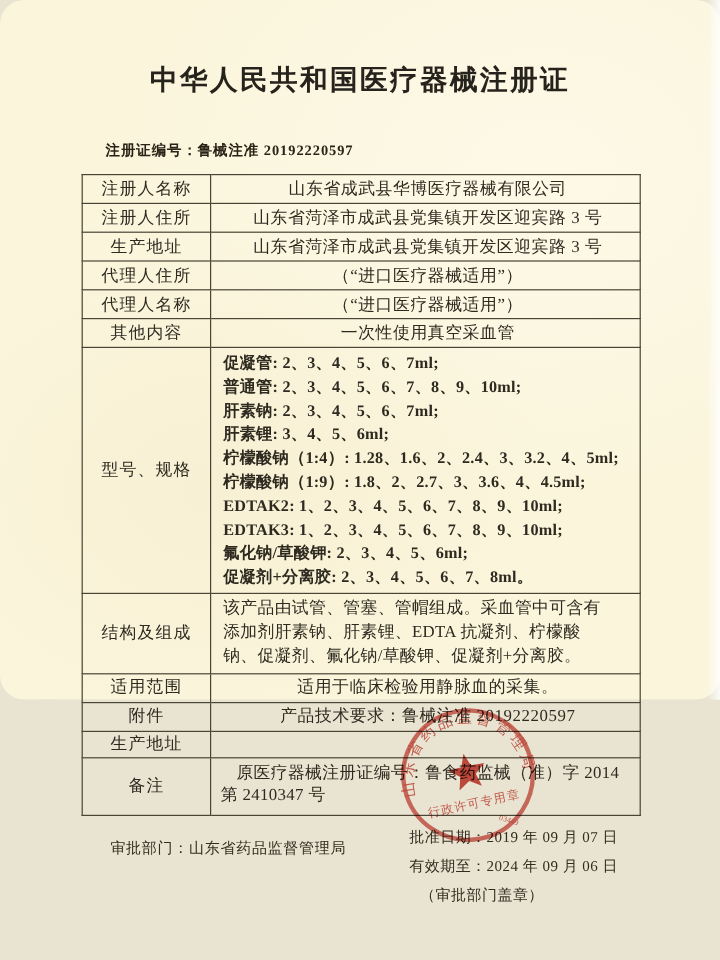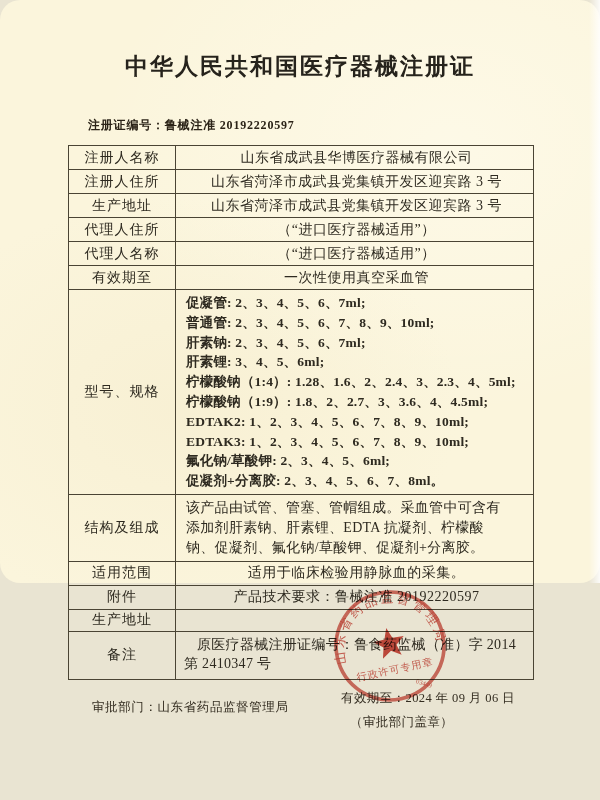--- a/index.html
+++ b/index.html
@@ -102,31 +102,31 @@
     </tr>
     <tr class="r1">
       <td class="lbl">代理人住所</td>
       <td class="val">（“进口医疗器械适用”）</td>
     </tr>
     <tr class="r1">
       <td class="lbl">代理人名称</td>
       <td class="val">（“进口医疗器械适用”）</td>
     </tr>
     <tr class="r1">
-      <td class="lbl">有效期至</td>
+      <td class="lbl">其他内容</td>
       <td class="val">一次性使用真空采血管</td>
     </tr>
     <tr>
       <td class="lbl">型号、规格</td>
       <td class="val spec">
         <div>促凝管: 2、3、4、5、6、7ml;</div>
         <div>普通管: 2、3、4、5、6、7、8、9、10ml;</div>
         <div>肝素钠: 2、3、4、5、6、7ml;</div>
         <div>肝素锂: 3、4、5、6ml;</div>
-        <div>柠檬酸钠（1:4）: 1.28、1.6、2、2.4、3、2.3、4、5ml;</div>
+        <div>柠檬酸钠（1:4）: 1.28、1.6、2、2.4、3、3.2、4、5ml;</div>
         <div>柠檬酸钠（1:9）: 1.8、2、2.7、3、3.6、4、4.5ml;</div>
         <div>EDTAK2: 1、2、3、4、5、6、7、8、9、10ml;</div>
         <div>EDTAK3:  1、2、3、4、5、6、7、8、9、10ml;</div>
         <div>氟化钠/草酸钾: 2、3、4、5、6ml;</div>
         <div>促凝剂+分离胶: 2、3、4、5、6、7、8ml。</div>
       </td>
     </tr>
     <tr>
       <td class="lbl">结构及组成</td>
       <td class="val wrap">该产品由试管、管塞、管帽组成。采血管中可含有添加剂肝素钠、肝素锂、EDTA 抗凝剂、柠檬酸钠、促凝剂、氟化钠/草酸钾、促凝剂+分离胶。</td>
@@ -146,20 +146,21 @@
     <tr>
       <td class="lbl">备注</td>
       <td class="val remark">原医疗器械注册证编号：鲁食药监械（准）字 2014 第 2410347 号</td>
     </tr>
   </tbody>
     </table>
 
   <div class="footer">
     <div class="dept">审批部门：山东省药品监督管理局</div>
     <div class="dates">
+      <div>批准日期：2019 年 09 月 07 日</div>
       <div>有效期至：2024 年 09 月 06 日</div>
       <div class="sealnote">（审批部门盖章）</div>
     </div>
   </div>
 
   <svg class="seal" viewBox="0 0 120 120" aria-hidden="true">
     <defs>
       <path id="sealArc" d="M 16,76 A 46,46 0 1 1 104,76" fill="none"></path>
       <path id="sealArcBottom" d="M 30,96 A 46,46 0 0 0 104,72" fill="none"></path>
     </defs>

